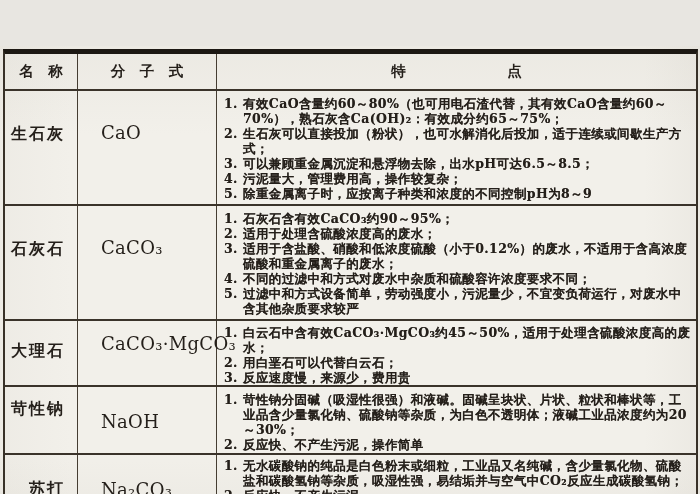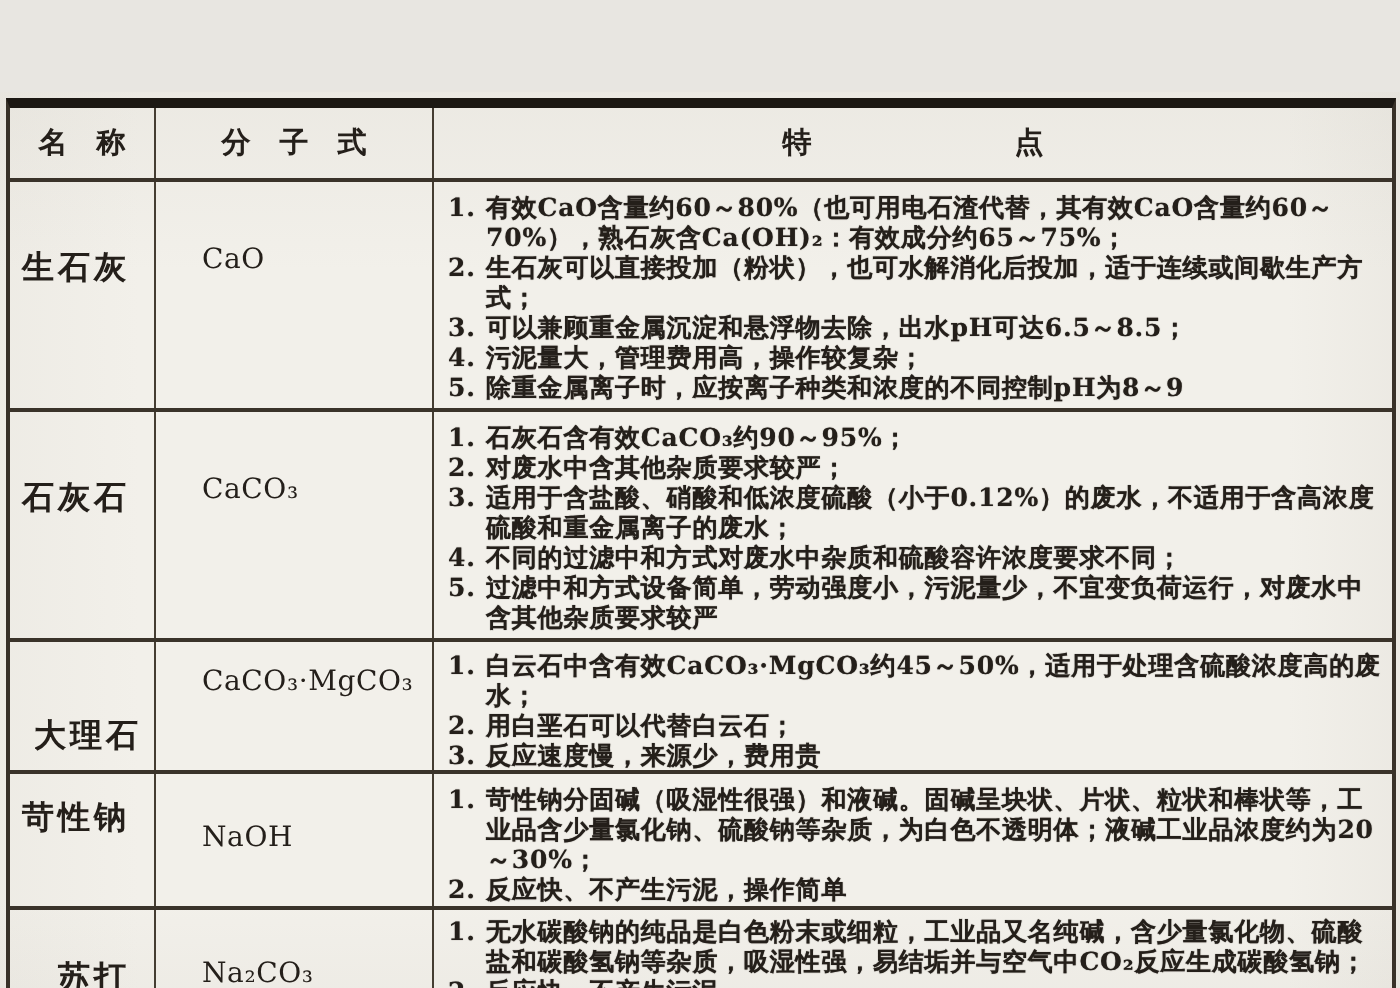--- a/index.html
+++ b/index.html
@@ -35,25 +35,25 @@
   .thead .c1, .thead .c2, .thead .c3 { display:flex; align-items:center; justify-content:center; padding:0; }
 
   
   .r1 { height:115px; flex:0 0 auto; }
   .r2 { height:115px; flex:0 0 auto; }
   .r3 { height:66px;  flex:0 0 auto; }
   .r4 { height:68px;  flex:0 0 auto; }
   .r5 { flex:1 1 auto; border-bottom:2px solid #3a332a; }
 
   .name { font-size:16px; font-weight:bold; letter-spacing:2px; padding-left:6px; }
-  .formula { font-size:14px; padding-left:23px; letter-spacing:.3px; white-space:nowrap; }
+  .formula { font-size:18px; padding-left:23px; letter-spacing:.3px; white-space:nowrap; }
 
   .r1 .name, .r2 .name { padding-top:33px; }
   .r1 .formula, .r2 .formula { padding-top:31px; }
-  .r3 .name { padding-top:37px;text-align:center; } .r3 .formula { padding-top:12px; }
+  .r3 .name { padding-top:20px; } .r3 .formula { padding-top:12px; }
   .r4 .name { padding-top:12px; } .r4 .formula { padding-top:24px; }
   .r5 .name { padding-top:24px; padding-left:24px; } .r5 .formula { padding-top:24px; }
 
   .feat { display:flex; font-size:12.5px; line-height:15px; letter-spacing:.4px; font-weight:600;
           text-shadow:0 0 .5px rgba(30,25,18,.65); }
   .feat .n { width:19px; flex:0 0 auto; }
   .feat .t { flex:1; }
   .r5 .c3 { padding-top:3px; }
   .r3 .c3 { padding-top:4px; }
 </style>
@@ -99,21 +99,21 @@
     <div class="trow r2">
       <div class="c1 name">石灰石</div>
       <div class="c2 formula">CaCO₃</div>
       <div class="c3">
         <div class="feat">
             <span class="n">1.</span>
             <span class="t">石灰石含有效CaCO₃约90～95%；</span>
           </div>
         <div class="feat">
             <span class="n">2.</span>
-            <span class="t">对废水中含其他杂质要求较严；</span>
+            <span class="t">适用于处理含硫酸浓度高的废水；</span>
           </div>
         <div class="feat">
             <span class="n">3.</span>
             <span class="t">适用于含盐酸、硝酸和低浓度硫酸（小于0.12%）的废水，不适用于含高浓度硫酸和重金属离子的废水；</span>
           </div>
         <div class="feat">
             <span class="n">4.</span>
             <span class="t">不同的过滤中和方式对废水中杂质和硫酸容许浓度要求不同；</span>
           </div>
         <div class="feat">

